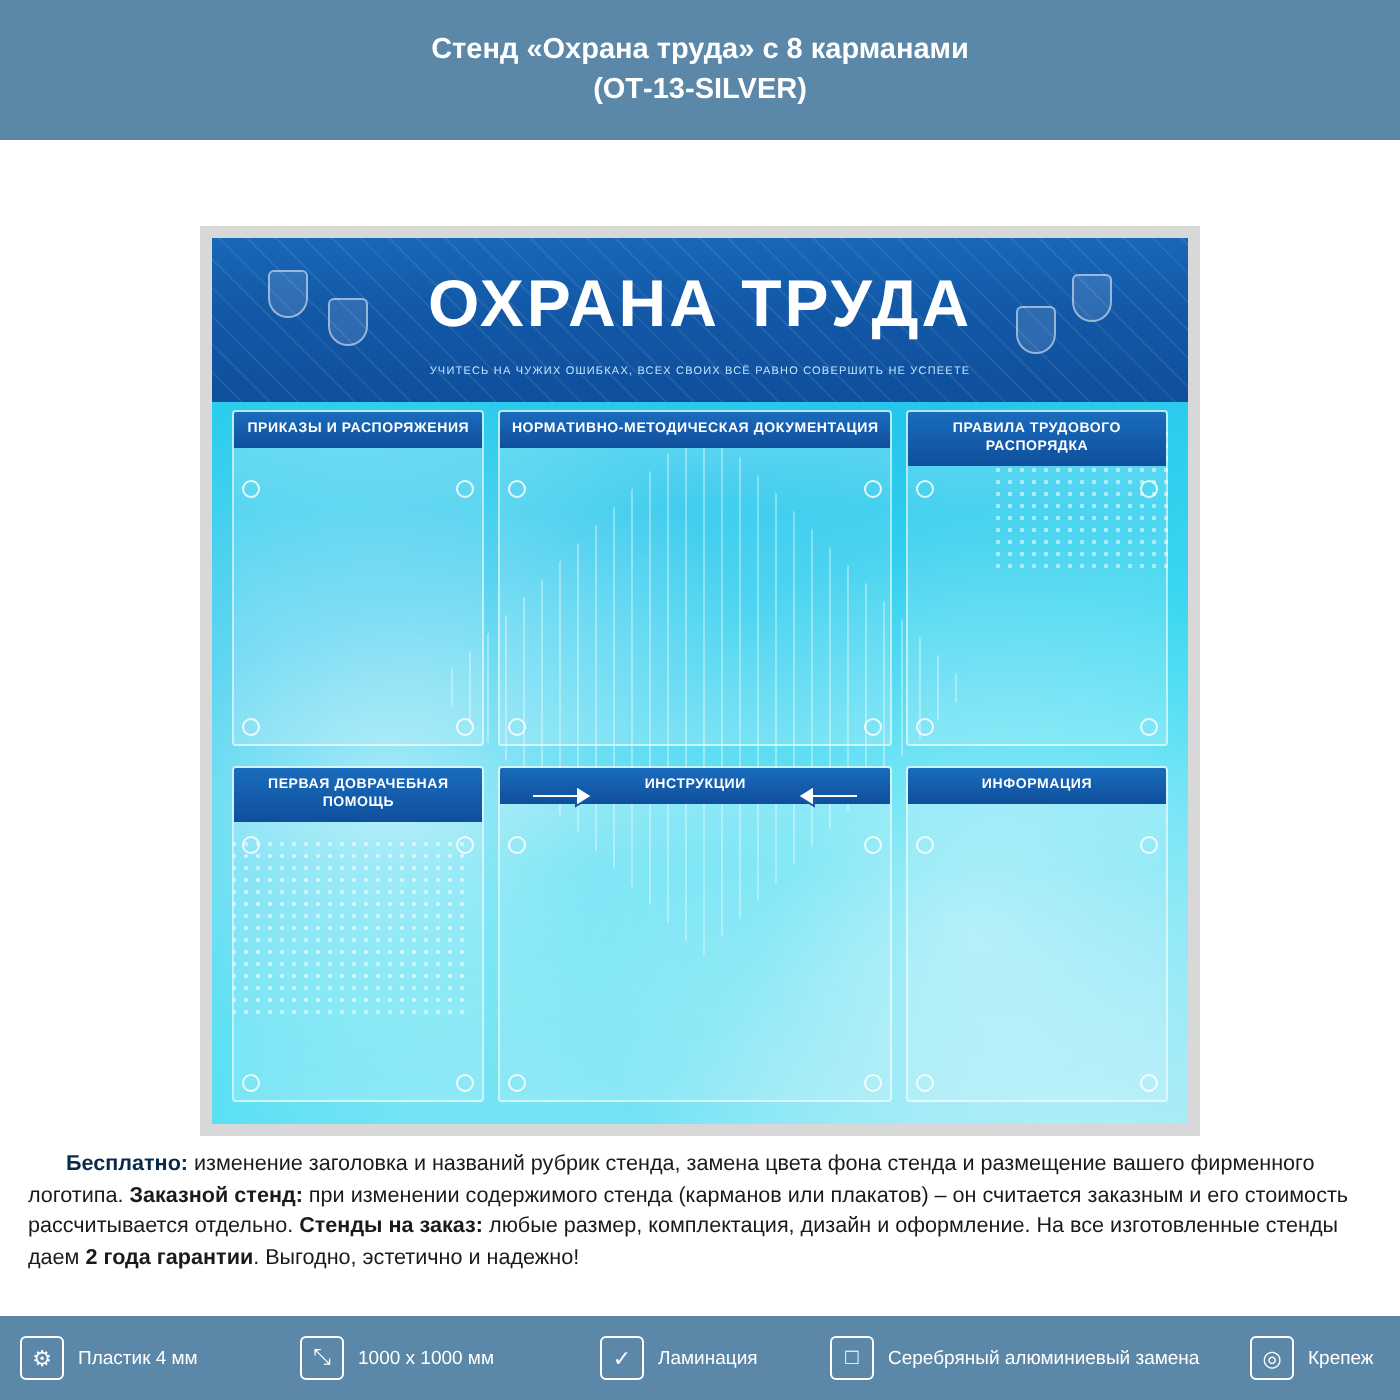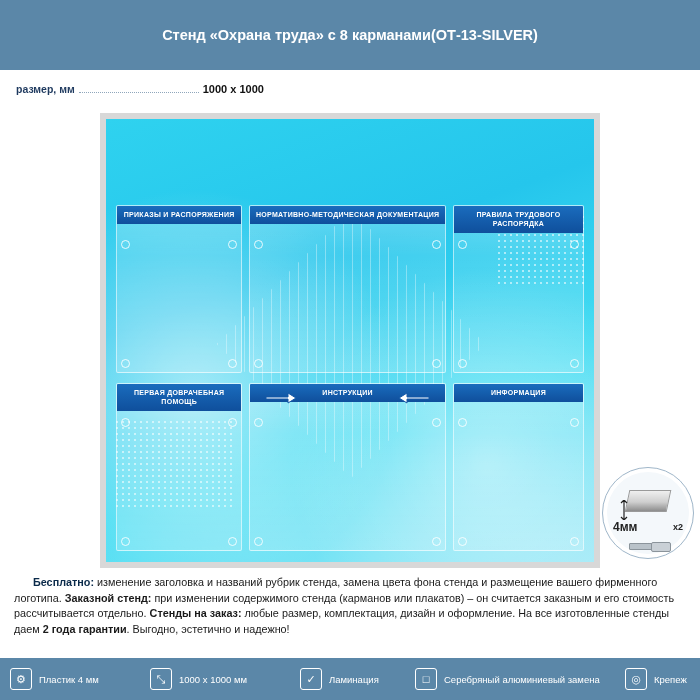--- a/index.html
+++ b/index.html
@@ -9,21 +9,21 @@
     font-family:"Liberation Sans", sans-serif;
     background:#ffffff;
     overflow:hidden;
     position:relative;
   }
   
   .header {
     width:700px; height:70px;
     background:#5b87a8;
     color:#ffffff;
-    display:flex; flex-direction:row;
+    display:flex; flex-direction:column;
     align-items:center; justify-content:center;
     text-align:center;
   }
   .header .title {
     font-size:14.5px; font-weight:bold; line-height:20px;
   }
   .header .subtitle {
     font-size:14.5px; font-weight:bold; line-height:20px;text-align:center;
   }
   
@@ -195,36 +195,40 @@
 </style>
 </head>
 <body>
 
 <div class="header">
   <div class="title">Стенд «Охрана труда» с 8 карманами</div>
   <div class="subtitle">(ОТ-13-SILVER)</div>
 </div>
 
 <div class="specs">
-  <div class="spec spec1">
-    <span class="spec-label">размер, мм</span>
-    <span class="spec-dots"></span>
-    <span class="spec-value">1000 x 1000</span>
-  </div>
   <div class="spec-gap"></div>
 </div>
 
 <div class="stage">
   <div class="stand">
     <div class="stand-inner">
 
       <div class="diag" style="left:150px; top:130px; width:190px; height:190px; transform:rotate(45deg);"></div>
       <div class="dots" style="left:8px; top:300px; width:120px; height:90px;"></div>
       <div class="dots" style="right:8px; top:95px; width:90px; height:70px;"></div>
 
+      <div class="band">
+        <div class="band-deco"></div>
+        <div class="shield s1"></div>
+        <div class="shield s2"></div>
+        <div class="shield s3"></div>
+        <div class="shield s4"></div>
+        <h1>ОХРАНА ТРУДА</h1>
+        <div class="band-sub">УЧИТЕСЬ НА ЧУЖИХ ОШИБКАХ, ВСЕХ СВОИХ ВСЁ РАВНО СОВЕРШИТЬ НЕ УСПЕЕТЕ</div>
+      </div>
 
       <div class="pockets">
 
         <div class="row r1">
           <div class="pocket" style="left:0; width:27%;">
             <div class="ptitle tall">ПРИКАЗЫ И РАСПОРЯЖЕНИЯ</div>
             <div class="pbody"></div>
             <span class="corner c-tl"></span>
             <span class="corner c-tr"></span>
             <span class="corner c-bl"></span>
@@ -282,31 +286,20 @@
             <span class="corner c-tr"></span>
             <span class="corner c-bl"></span>
             <span class="corner c-br"></span>
           </div>
         </div>
 
       </div>
     </div>
   </div>
 
-  <div class="badge">
-    <div class="b-inner"></div>
-    <div class="block"></div>
-    <svg class="arrow" viewBox="0 0 10 20">
-      <path d="M5 0 L5 20 M2 3 L5 0 L8 3 M2 17 L5 20 L8 17" stroke="#222" stroke-width="1.2" fill="none"></path>
-    </svg>
-    <div class="mm">4мм</div>
-    <div class="screw"></div>
-    <div class="screw2"></div>
-    <div class="x2">x2</div>
-  </div>
 </div>
 
 <div class="note">
   <b class="lead">Бесплатно:</b><span> изменение заголовка и названий рубрик стенда, замена цвета фона стенда и размещение вашего фирменного логотипа. </span><b>Заказной стенд:</b><span> при изменении содержимого стенда (карманов или плакатов) – он считается заказным и его стоимость рассчитывается отдельно. </span><b>Стенды на заказ:</b><span> любые размер, комплектация, дизайн и оформление. На все изготовленные стенды даем </span><b>2 года гарантии</b><span>. Выгодно, эстетично и надежно!</span>
 </div>
 
 <div class="footer">
   <div class="fitem" style="width:140px;">
     <div class="fico">⚙</div>
     <div class="flabel">Пластик 4 мм</div>

